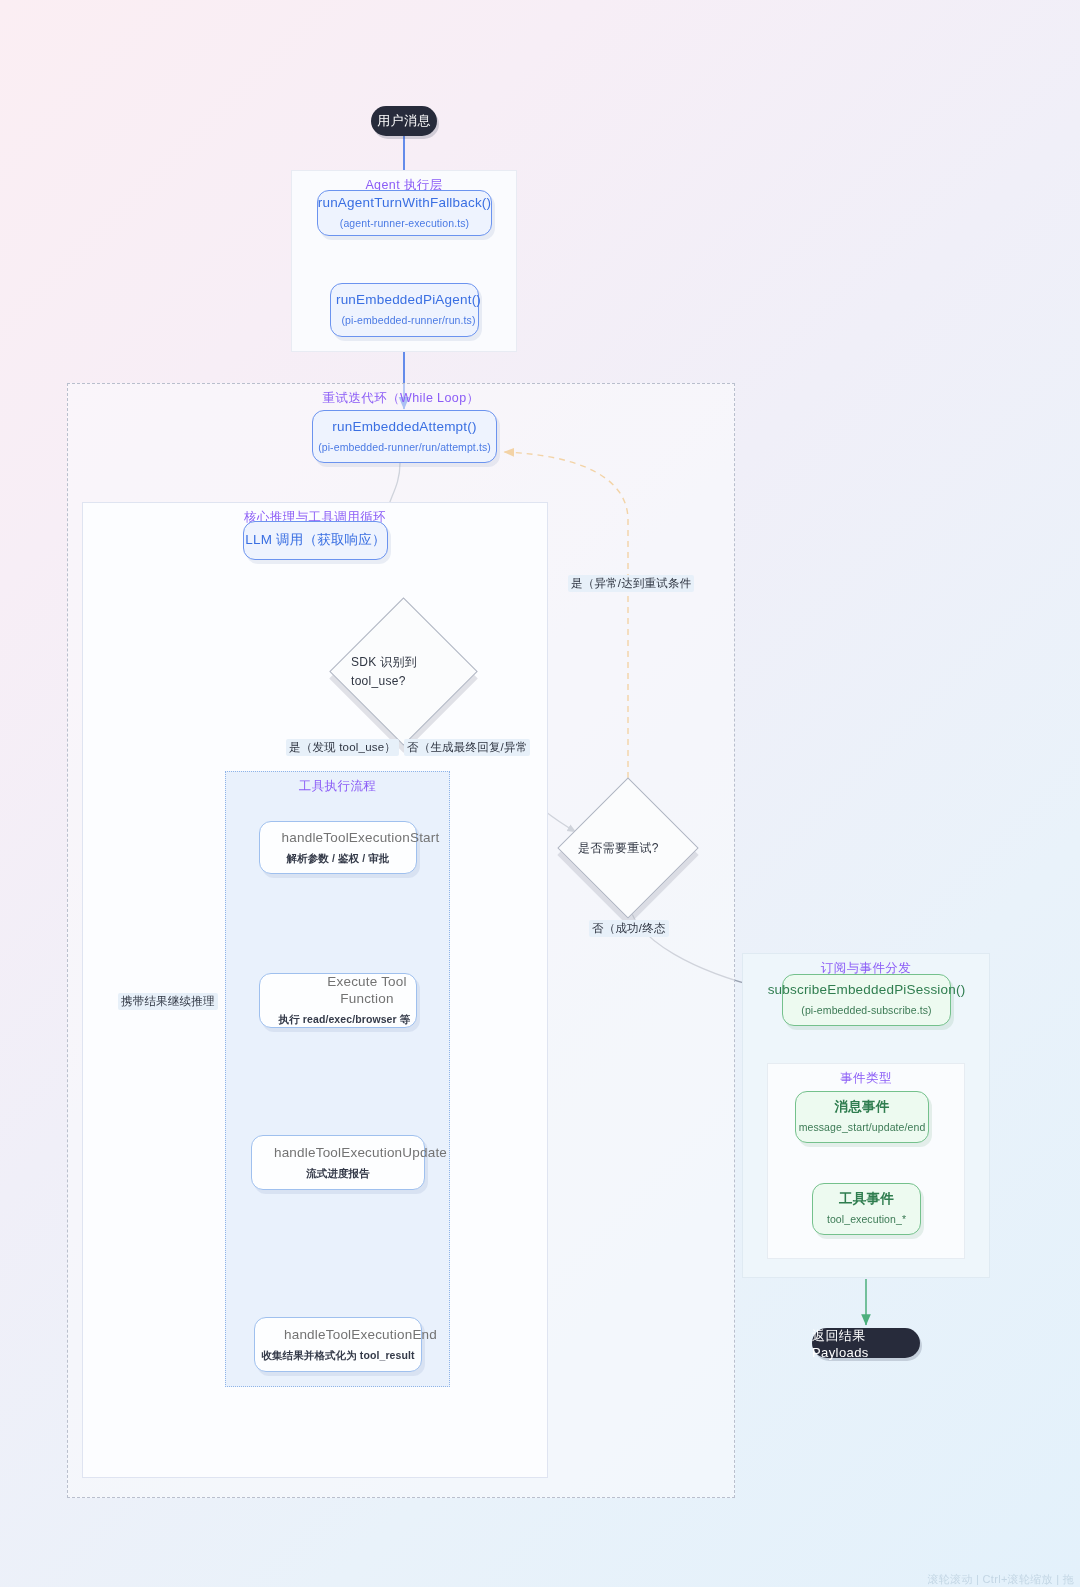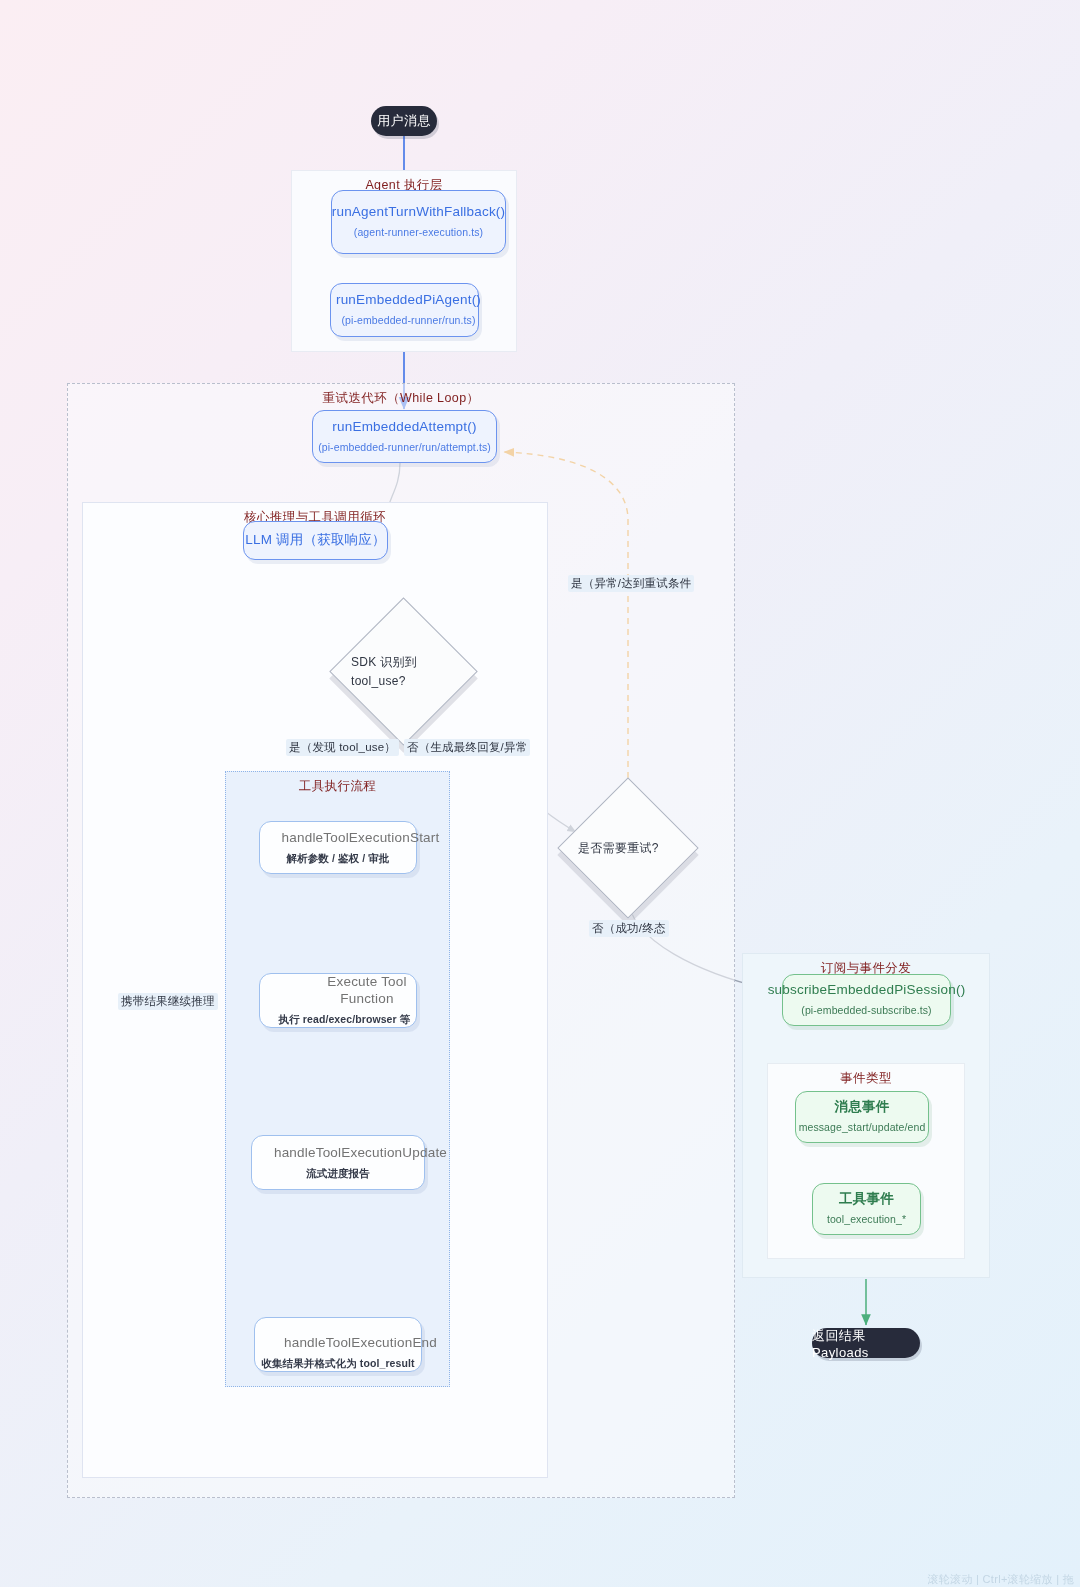--- a/index.html
+++ b/index.html
@@ -8,21 +8,21 @@
     font-family:"Liberation Sans","DejaVu Sans",sans-serif;
     background:linear-gradient(135deg,#fbeef3 0%,#f7eef6 22%,#f0eff8 45%,#e9f2fa 72%,#e3f1fb 100%);
   }
   #canvas{position:absolute;inset:0;}
   svg#wires{position:absolute;left:0;top:0;width:1080px;height:1587px;pointer-events:none;}
 
   
   .group{position:absolute;box-sizing:border-box;}
   .group > .glabel{
     position:absolute;top:6px;left:0;width:100%;text-align:center;
-    font-size:12.5px;color:#7f1d1d;letter-spacing:.4px;white-space:nowrap;
+    font-size:12.5px;color:#8b5cf6;letter-spacing:.4px;white-space:nowrap;
   }
   .g-agent{background:#fafbfe;border:1px solid #e8ebf3;}
   .g-retry{background:rgba(252,252,254,.55);border:1.4px dashed #b9bfcd;}
   .g-core{background:#fcfdff;border:1px solid #dfe4f1;}
   .g-tool{background:#e9f1fc;border:1.3px dotted #8fb4e8;}
   .g-sub{background:#eef6fb;border:1px solid #dfeaf2;}
   .g-evt{background:#fafcfe;border:1px solid #e6ecf2;}
 
   
   .node{position:absolute;box-sizing:border-box;display:flex;flex-direction:column;
@@ -141,21 +141,21 @@
   </div>
 
   <div class="group g-evt" style="left:767px;top:1063px;width:198px;height:196px;">
     <div class="glabel">事件类型</div>
   </div>
 
   <div class="n-pill" style="left:371px;top:106px;width:66px;height:30px;">
     <span>用户消息</span>
   </div>
 
-  <div class="node n-blue" style="left:317px;top:190px;width:175px;height:64px;margin-left:14px;">
+  <div class="node n-blue" style="left:317px;top:190px;width:175px;height:46px;">
     <div class="t1">runAgentTurnWithFallback()</div>
     <div class="t2">(agent-runner-execution.ts)</div>
   </div>
 
   <div class="node n-blue" style="left:330px;top:283px;width:149px;height:54px;padding-left:8px;">
     <div class="t1">runEmbeddedPiAgent()</div>
     <div class="t2">(pi-embedded-runner/run.ts)</div>
   </div>
 
   <div class="node n-blue" style="left:312px;top:410px;width:185px;height:53px;">
@@ -190,21 +190,21 @@
   <div class="node n-white" style="left:259px;top:973px;width:158px;height:55px;padding-left:13px;">
     <div class="t1">Execute Tool Function</div>
     <div class="t2">执行 read/exec/browser 等</div>
   </div>
 
   <div class="node n-white" style="left:251px;top:1135px;width:174px;height:55px;">
     <div class="t1">handleToolExecutionUpdate</div>
     <div class="t2">流式进度报告</div>
   </div>
 
-  <div class="node n-white" style="left:254px;top:1317px;width:168px;height:55px;justify-content:flex-end;">
+  <div class="node n-white" style="left:254px;top:1317px;width:168px;height:55px;">
     <div class="t1">handleToolExecutionEnd</div>
     <div class="t2">收集结果并格式化为 tool_result</div>
   </div>
 
 
   <div class="node n-greenplain" style="left:782px;top:974px;width:169px;height:52px;">
     <div class="t1">subscribeEmbeddedPiSession()</div>
     <div class="t2">(pi-embedded-subscribe.ts)</div>
   </div>
 

